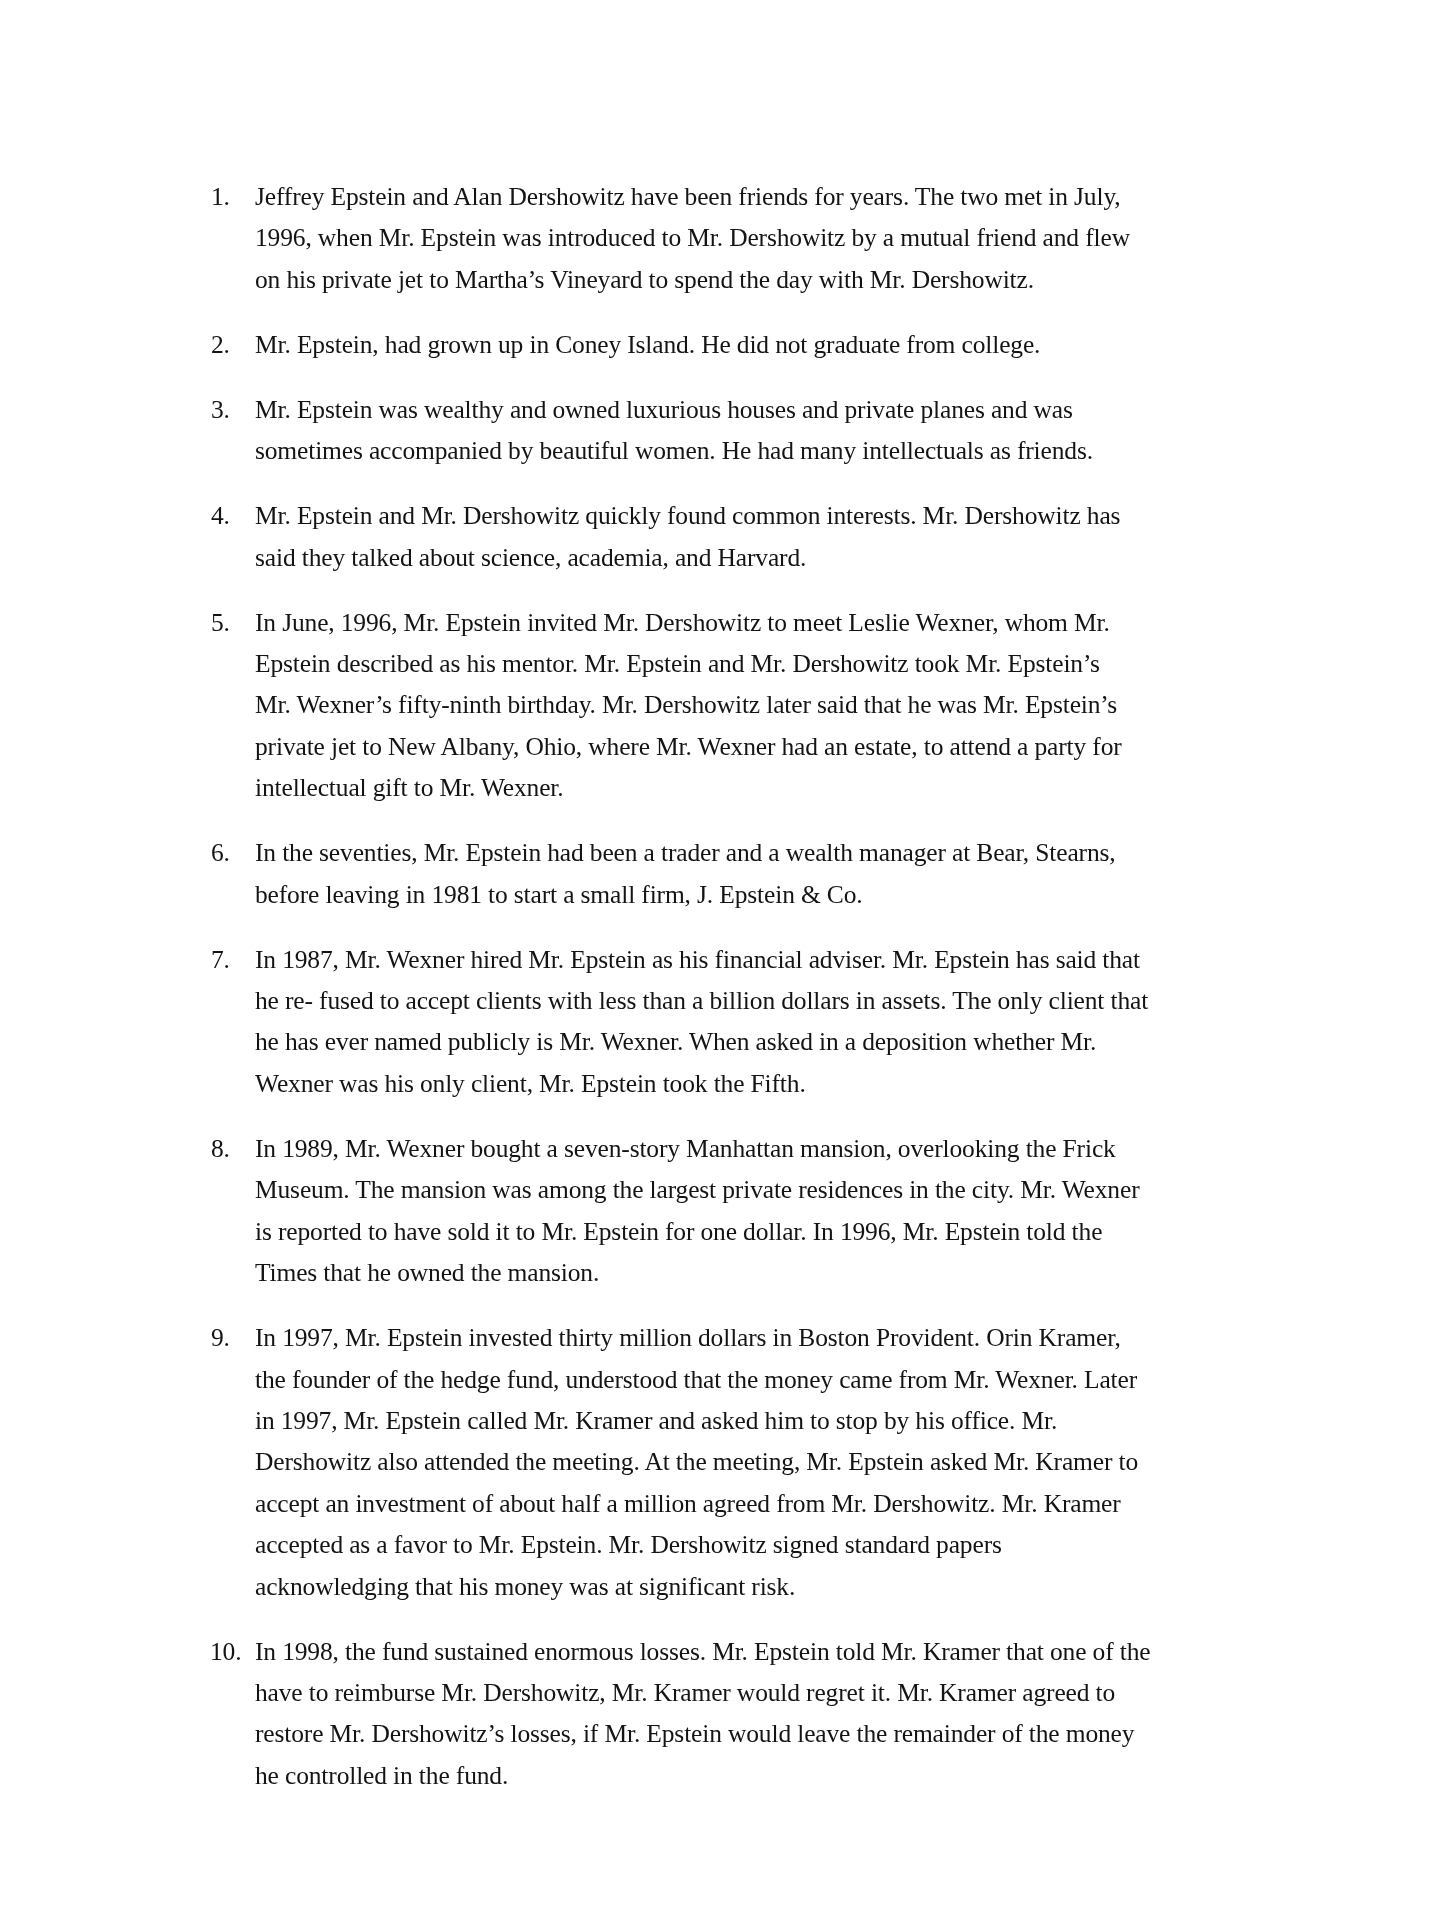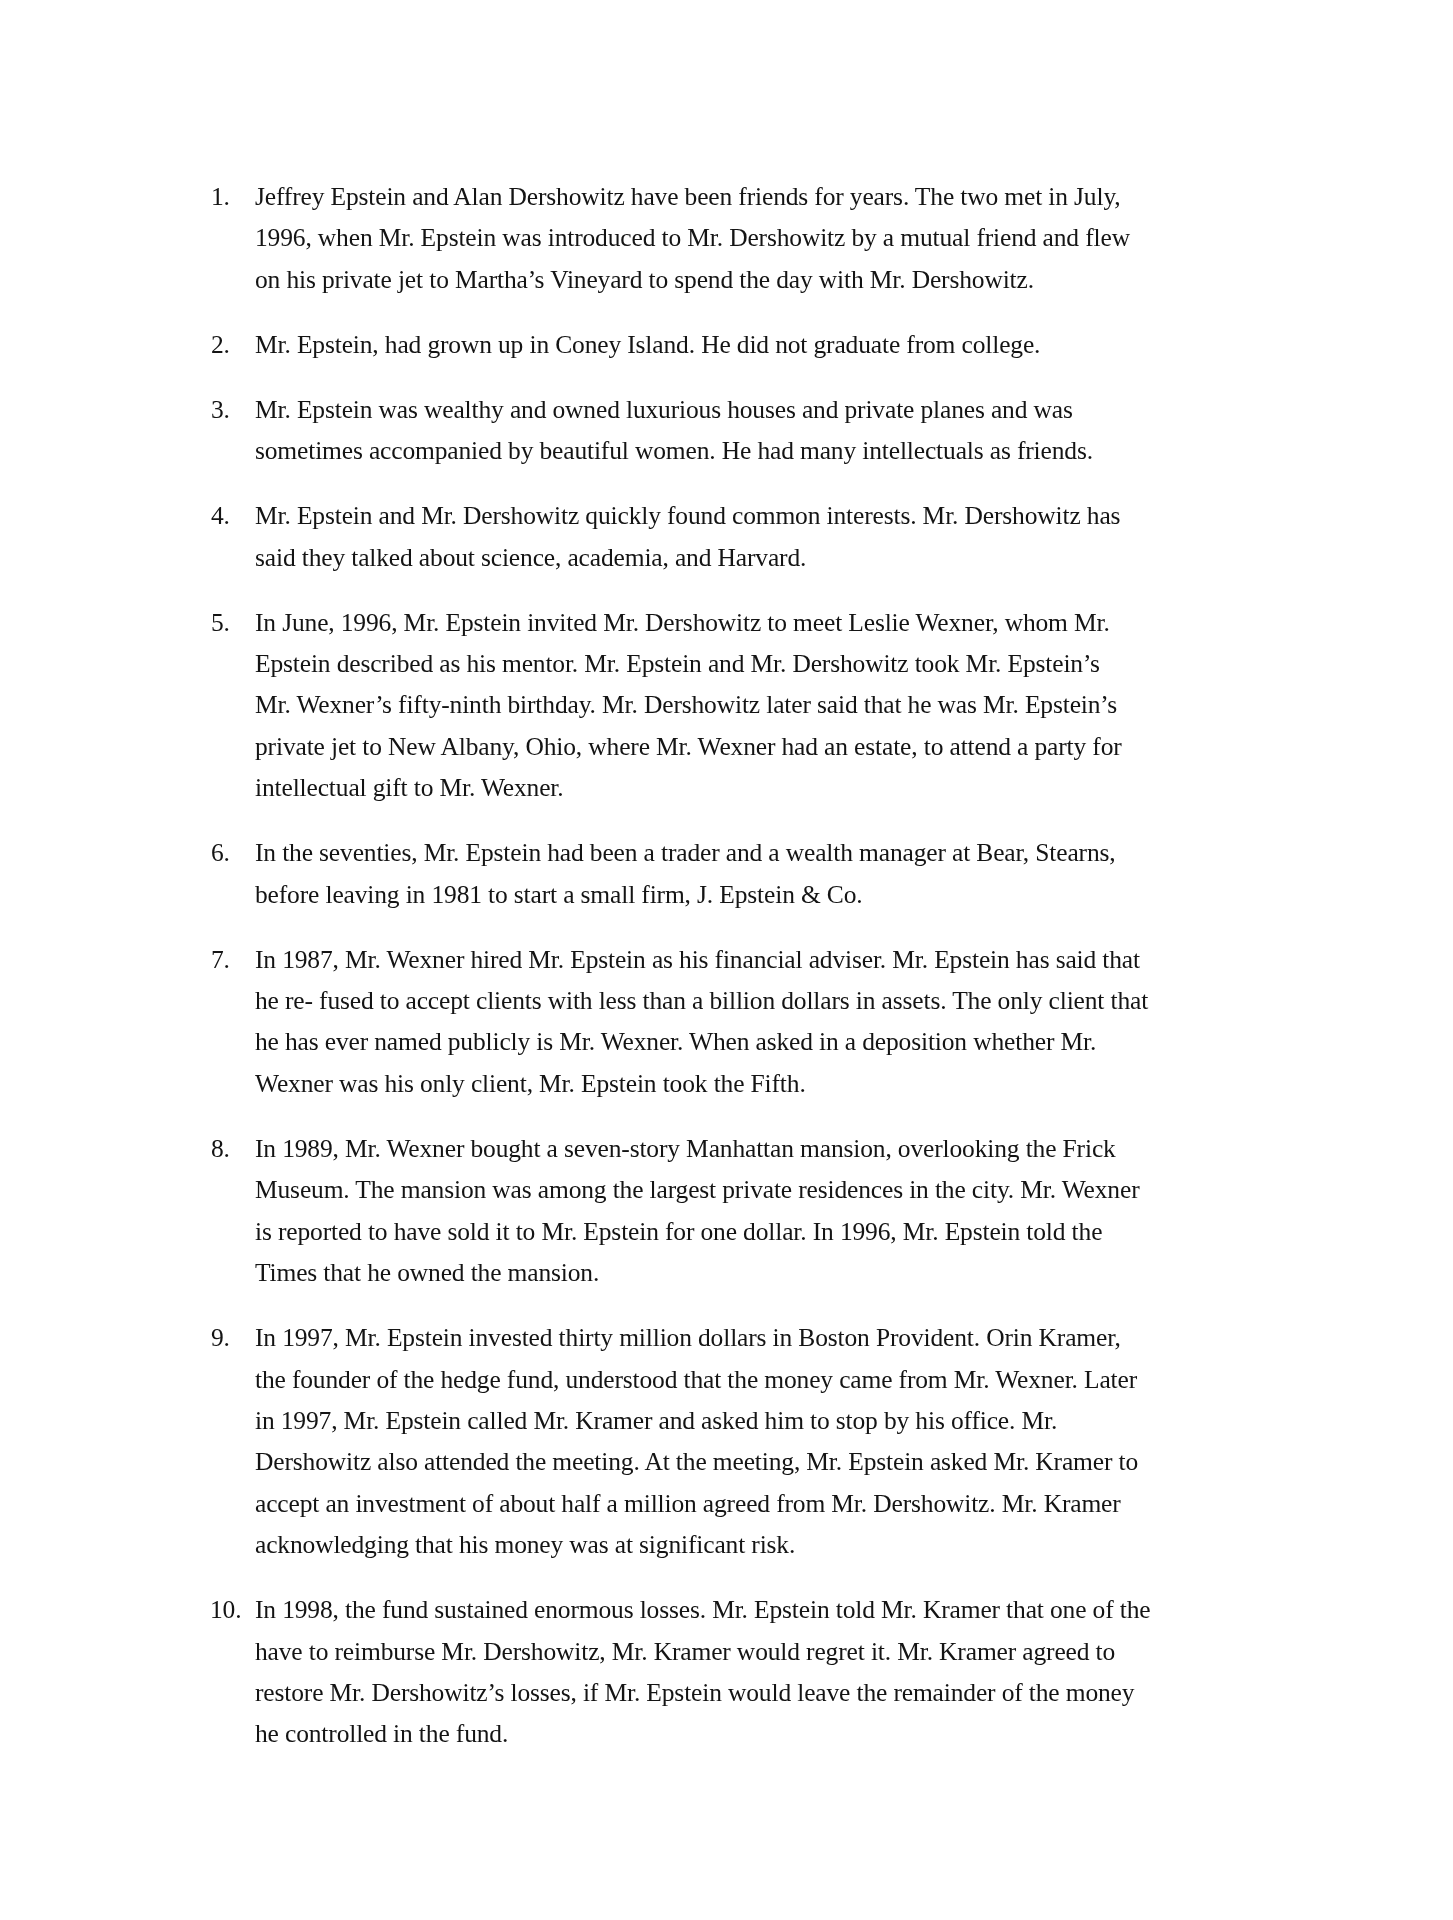--- a/index.html
+++ b/index.html
@@ -119,20 +119,21 @@
       <span class="item-line">is reported to have sold it to Mr. Epstein for one dollar. In 1996, Mr. Epstein told the</span>
       <span class="item-line">Times that he owned the mansion.</span>
     </li>
     <li class="list-item">
       <span class="item-number">9.</span>
       <span class="item-line">In 1997, Mr. Epstein invested thirty million dollars in Boston Provident. Orin Kramer,</span>
       <span class="item-line">the founder of the hedge fund, understood that the money came from Mr. Wexner. Later</span>
       <span class="item-line">in 1997, Mr. Epstein called Mr. Kramer and asked him to stop by his office. Mr.</span>
       <span class="item-line">Dershowitz also attended the meeting. At the meeting, Mr. Epstein asked Mr. Kramer to</span>
       <span class="item-line">accept an investment of about half a million agreed from Mr. Dershowitz. Mr. Kramer</span>
+      <span class="item-line">accepted as a favor to Mr. Epstein. Mr. Dershowitz signed standard papers</span>
       <span class="item-line">acknowledging that his money was at significant risk.</span>
     </li>
     <li class="list-item">
       <span class="item-number double">10.</span>
       <span class="item-line">In 1998, the fund sustained enormous losses. Mr. Epstein told Mr. Kramer that one of the</span>
       <span class="item-line">have to reimburse Mr. Dershowitz, Mr. Kramer would regret it. Mr. Kramer agreed to</span>
       <span class="item-line">restore Mr. Dershowitz’s losses, if Mr. Epstein would leave the remainder of the money</span>
       <span class="item-line">he controlled in the fund.</span>
     </li>
   </ol>

